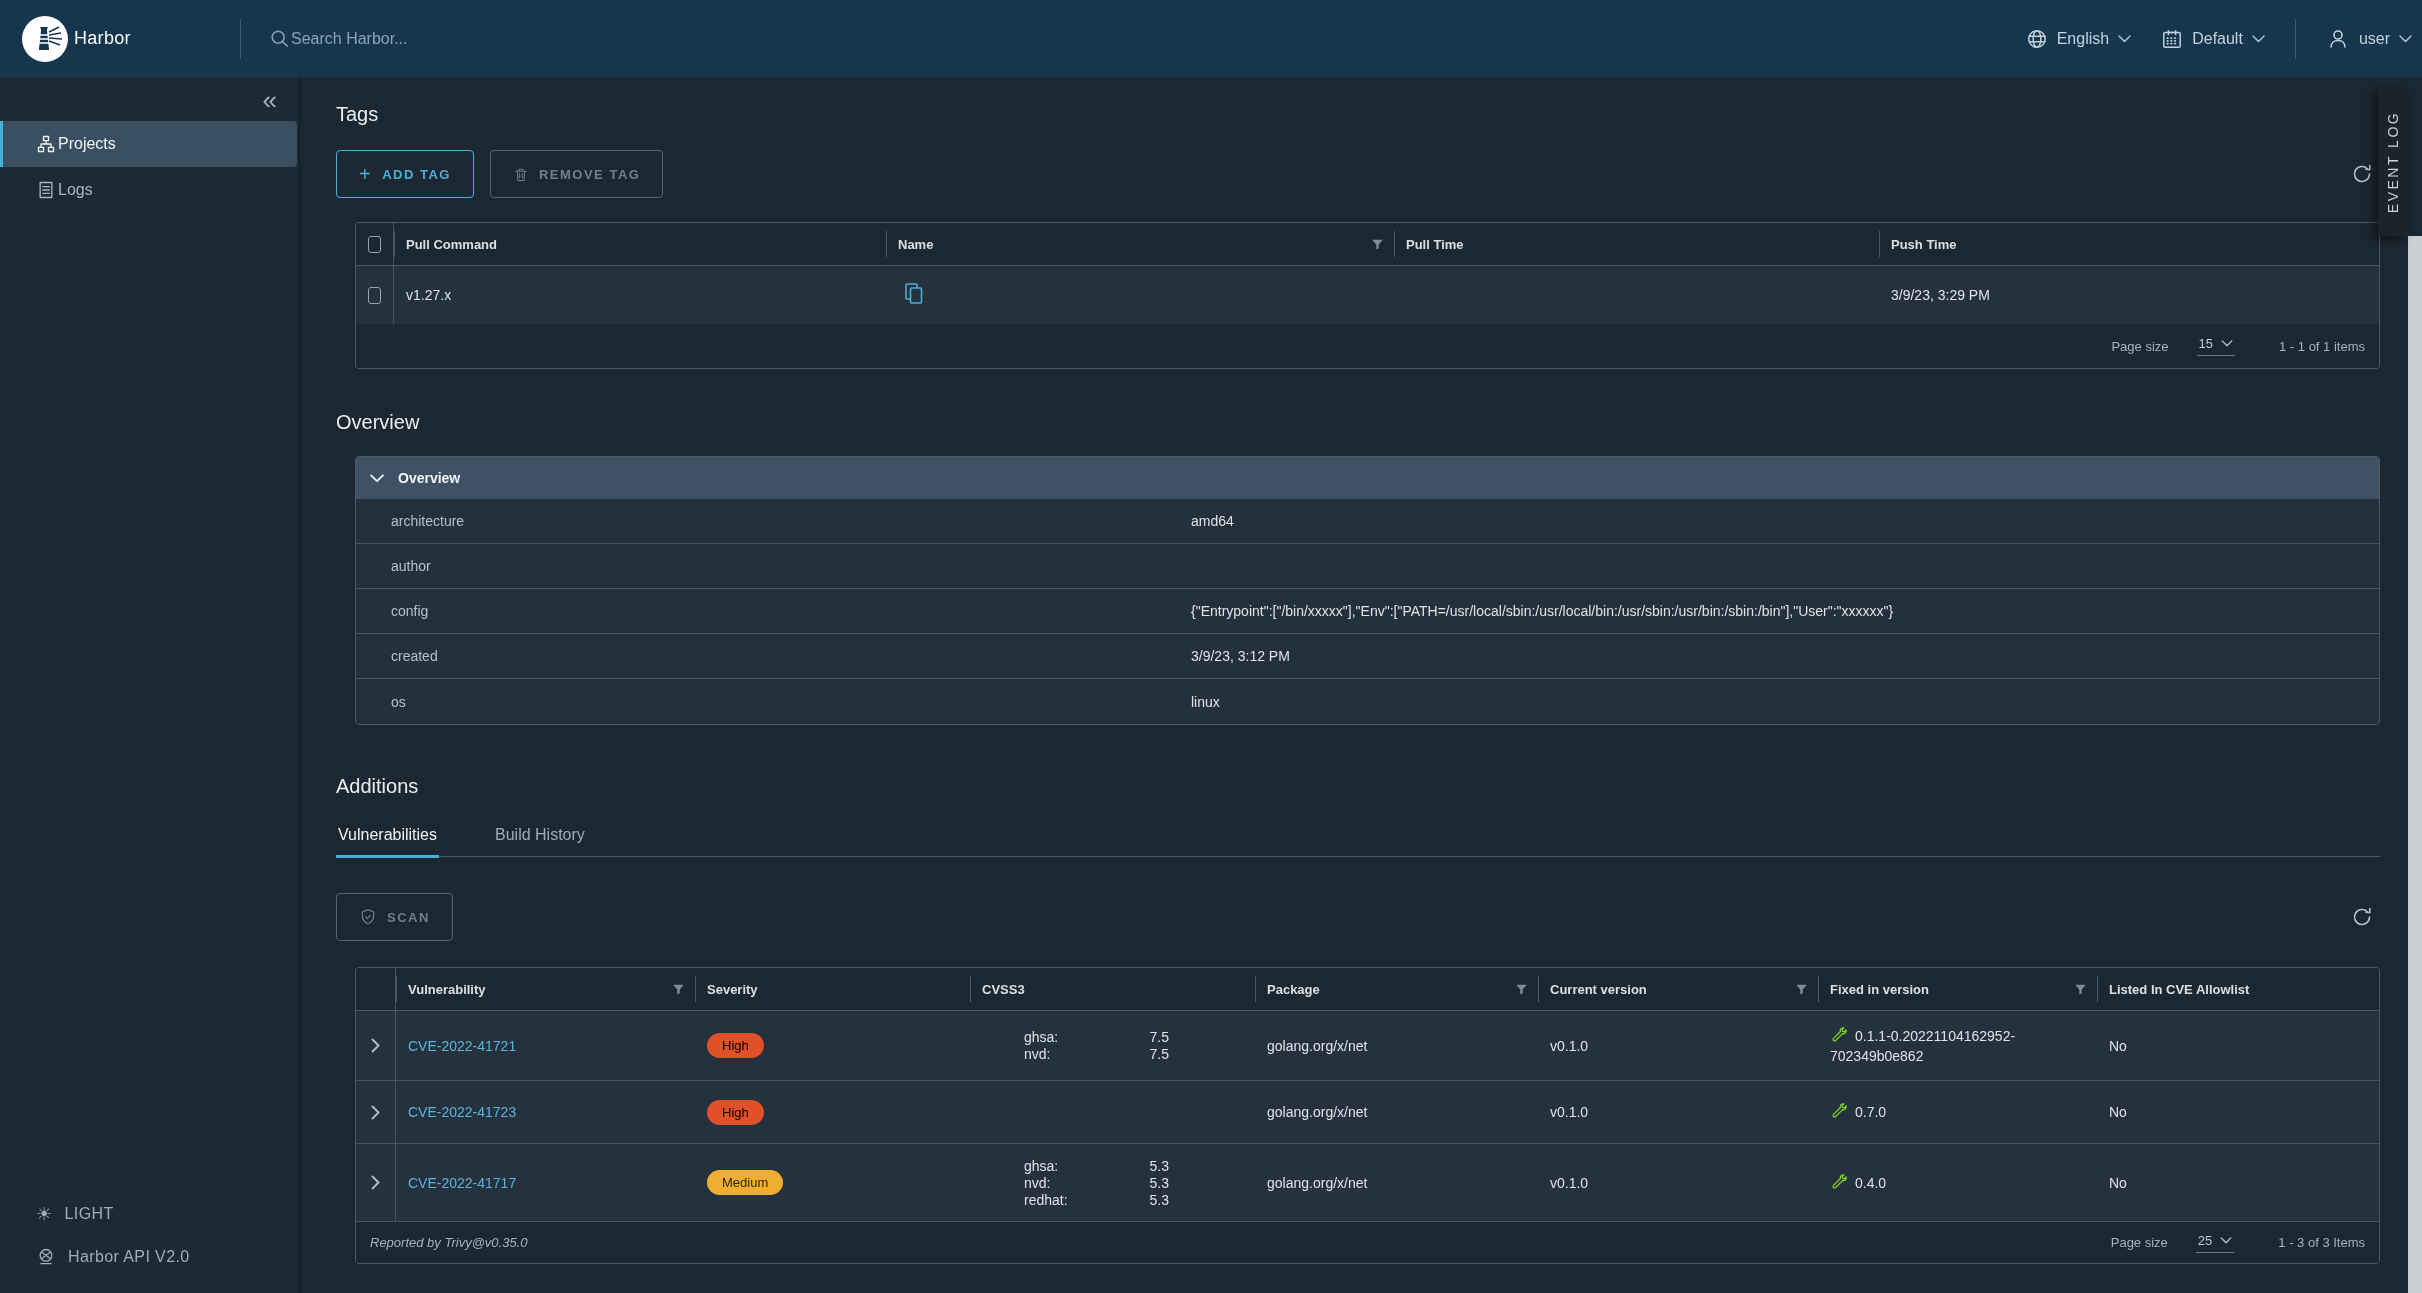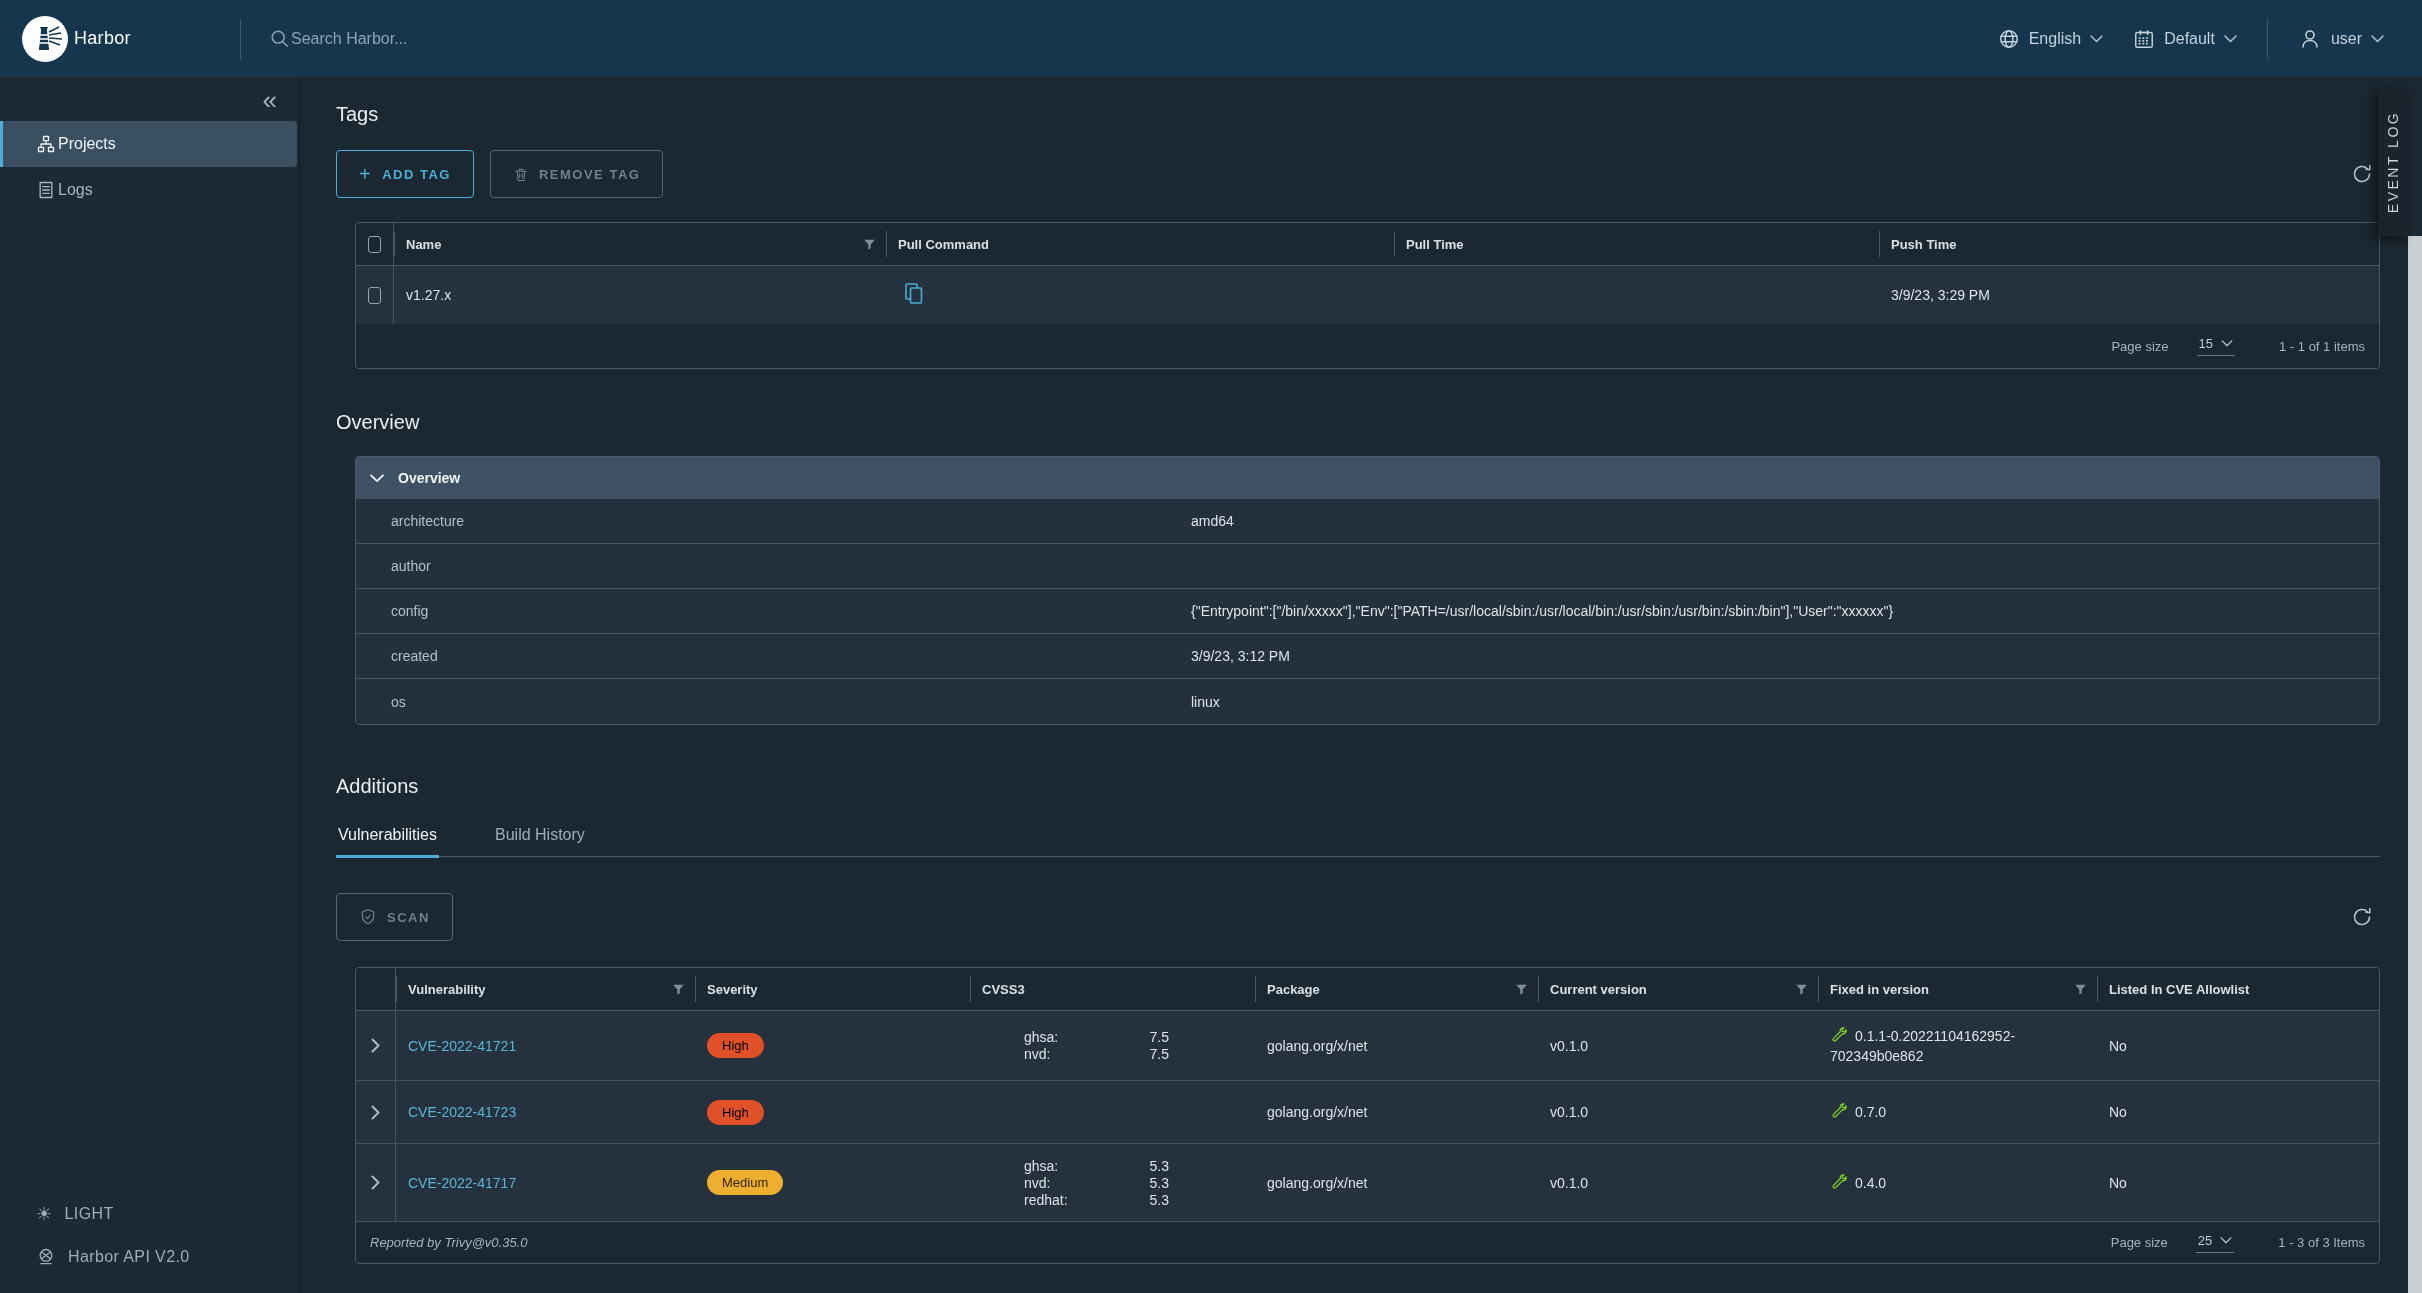--- a/index.html
+++ b/index.html
@@ -19,21 +19,21 @@
   .brand { display:flex; align-items:center; gap:6px; padding-left:22px; width:240px; }
   .logo-circle { width:46px; height:46px; border-radius:50%; background:#ffffff; display:flex; align-items:center; justify-content:center; }
   .brand-name { color:#fafdff; font-size:18px; letter-spacing:.3px; }
   .topbar-divider { width:1px; height:40px; background:#3c5a70; margin:0 0 0 0; }
   .search-wrap { display:flex; align-items:center; margin-left:28px; flex:1; }
   .search-input {
     background:transparent; border:none; outline:none; color:#cfdbe4;
     font-size:16px; font-family:"Liberation Sans",sans-serif; width:600px;
   }
   .search-input::placeholder { color:#8ba4b4; }
-  .topbar-right { display:flex; align-items:center; gap:30px; padding-right:38px; }
+  .topbar-right { display:flex; align-items:center; gap:30px; padding-right:10px; }
   .top-action { display:flex; align-items:center; gap:9px; color:#c3d2dc; font-size:16px; cursor:pointer; }
   .chev { opacity:.85; }
 
   
   .sidebar {
     position:absolute; left:0; top:77px; width:300px; height:1216px;
     background:#1d2a33; border-right:1px solid rgba(0,0,0,.35);
     display:flex; flex-direction:column; z-index:10;
   }
   .collapse-btn { align-self:flex-end; margin:10px 22px 8px 0; color:#a7b4bd; font-size:26px; line-height:26px; cursor:pointer; }
@@ -278,31 +278,31 @@
     </span>
   </div>
 
   <div class="datagrid tags-grid">
     <div class="dg-header tags-cols" id="tags-header">
       <div class="dg-hcell lead-cell">
         <span class="checkbox"></span>
       </div>
 
   <div class="dg-hcell sep">
+    <span>Pull Command</span>
+
+  </div>
+
+  <div class="dg-hcell sep">
     <span>Name</span>
     <span class="filter-icon">
       <svg width="13" height="13" viewBox="0 0 16 16">
               <path d="M1.5 2h13L9.5 8v4.5L6.5 14V8z" fill="#7d8e99"></path>
             </svg>
     </span>
-  </div>
-
-  <div class="dg-hcell sep">
-    <span>Pull Command</span>
-
   </div>
 
   <div class="dg-hcell sep">
     <span>Pull Time</span>
 
   </div>
 
   <div class="dg-hcell sep">
     <span>Push Time</span>
 

